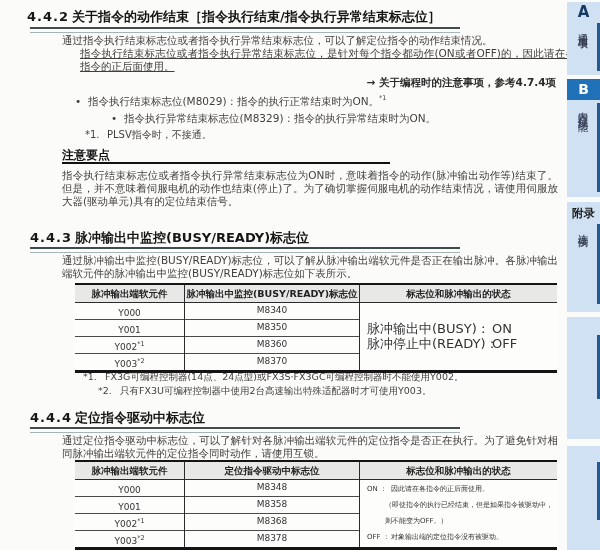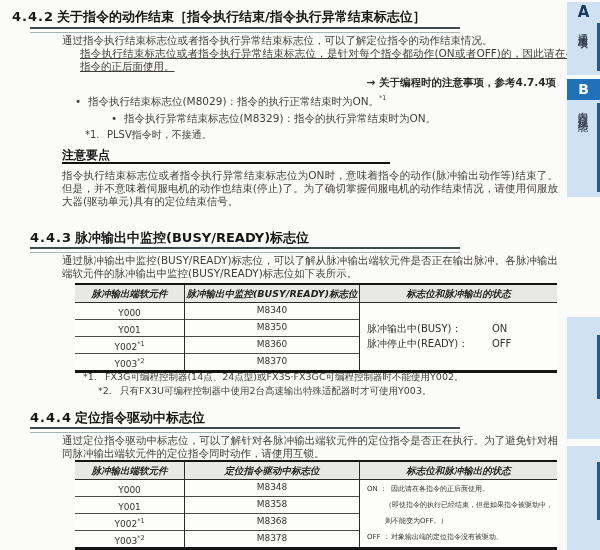--- a/index.html
+++ b/index.html
@@ -27,31 +27,31 @@
   .note-rule{position:absolute;height:0;border-top:2.5px solid #111;}
   
   .tbl{
     position:absolute;width:482px;
     display:grid;grid-template-columns:110px 175px 197px;grid-auto-rows:17px;
     border-top:2px solid #141414;border-bottom:3px solid #141414;
     background:#fdfdfc;
   }
   .th{
     height:17px;line-height:17px;font-size:9.5px;font-weight:bold;color:#222;
-    background:#e8e8e6;text-align:center;border-bottom:1px solid #2b2b2b;white-space:nowrap;overflow:hidden;font-style:italic;
+    background:#e8e8e6;text-align:center;border-bottom:1px solid #2b2b2b;white-space:nowrap;overflow:hidden;
   }
   .c1,.c2{border-right:1px solid #2b2b2b;}
   .td{
     height:17px;line-height:17px;font-size:9px;color:#333;
     text-align:center;border-bottom:1px solid #4a4a4a;white-space:nowrap;
   }
   .td.last{border-bottom:none;}
   .status-cell{grid-column:3;grid-row:2 / span 4;padding-left:7px;color:#333;}
   .status-v{display:flex;flex-direction:column;justify-content:center;height:100%;}
-  .sline{font-size:10px;line-height:15px;white-space:nowrap;}
+  .sline{font-size:13px;line-height:15px;white-space:nowrap;}
   .sline .lbl{display:inline-block;width:125px;}
   .s2line{font-size:7px;line-height:16px;white-space:nowrap;}
   .s2line .lbl2{display:inline-block;width:24px;}
   .s2line.ind{padding-left:18px;}
   .status2{padding-top:2px;}
   .fn-row{position:absolute;font-size:9.5px;color:#413f3e;white-space:nowrap;}
   .fn-row .mk{display:inline-block;width:22px;}
   
   .tab{position:absolute;left:567px;width:33px;background:#cfe1f3;}
   .tab .strip{position:absolute;right:0;width:3px;background:#245a8d;}
@@ -63,21 +63,21 @@
     display:block;margin:3px auto 0 auto;
     writing-mode:vertical-rl;text-orientation:upright;
     font-size:10.5px;letter-spacing:2px;color:#333c52;text-align:center;
   }
 </style>
 </head>
 <body>
 
 <div class="page">
 
-  <div class="sec-head" style="left:12px;top:8px;width:528px;">
+  <div class="sec-head" style="left:27px;top:8px;width:528px;">
     <span class="sec-num">4.4.2</span>
     <span class="sec-title">关于指令的动作结束［指令执行结束/指令执行异常结束标志位］</span>
   </div>
   <div class="hrule" style="left:30px;top:27px;width:430px;"></div>
 
   <div class="para" style="left:62px;top:34px;width:496px;">通过指令执行结束标志位或者指令执行异常结束标志位，可以了解定位指令的动作结束情况。</div>
   <div class="para" style="left:80px;top:47px;width:496px;text-decoration:underline;">指令执行结束标志位或者指令执行异常结束标志位，是针对每个指令都动作(ON或者OFF)的，因此请在各指令的正后面使用。</div>
 
   <div class="ref-line" style="left:62px;top:76px;width:494px;">→ 关于编程时的注意事项，参考4.7.4项</div>
 
@@ -167,20 +167,25 @@
     <span class="vlabel">通用事项</span>
     <div class="strip" style="top:21px;bottom:4px;"></div>
   </div>
 
   <div class="tab" style="top:79px;height:118px;">
     <span class="tab-bbox">B</span>
     <span class="vlabel">内置定位功能</span>
     <div class="strip" style="top:24px;bottom:5px;"></div>
   </div>
 
+  <div class="tab" style="top:202px;height:110px;">
+    <span class="tab-app">附录</span>
+    <span class="vlabel">连接例</span>
+    <div class="strip" style="top:22px;bottom:8px;"></div>
+  </div>
 
   <div class="tab" style="top:317px;height:122px;">
     <div class="strip" style="top:18px;bottom:40px;"></div>
   </div>
 
   <div class="tab" style="top:446px;height:104px;">
     <div class="strip" style="top:16px;bottom:30px;"></div>
   </div>
 
 </div>

